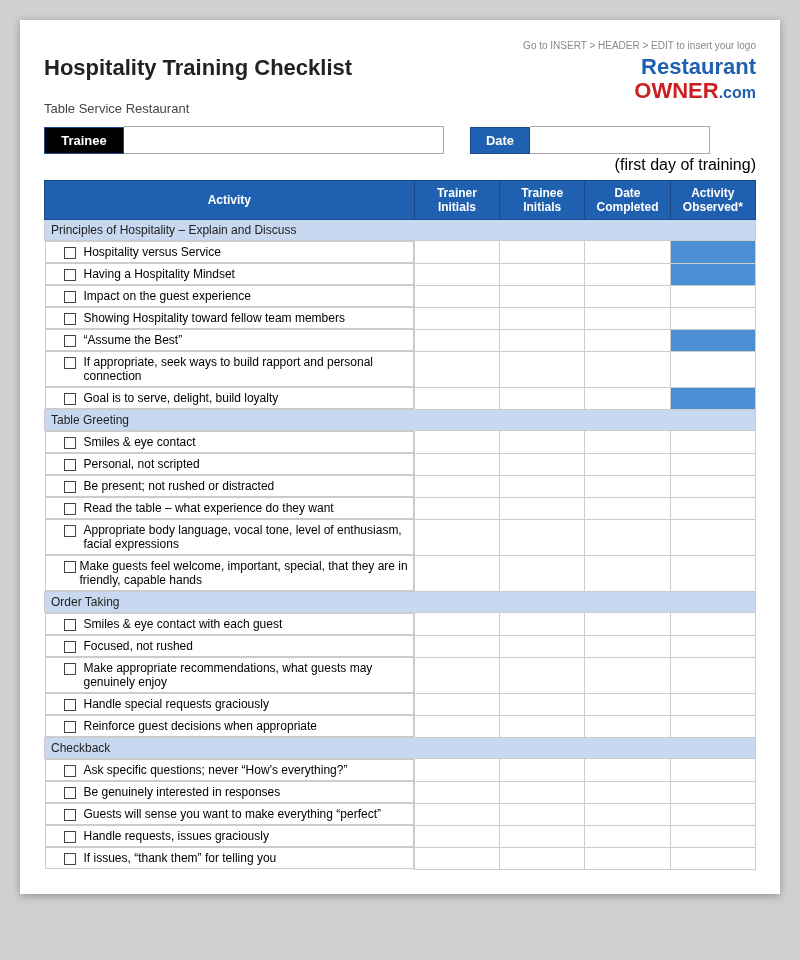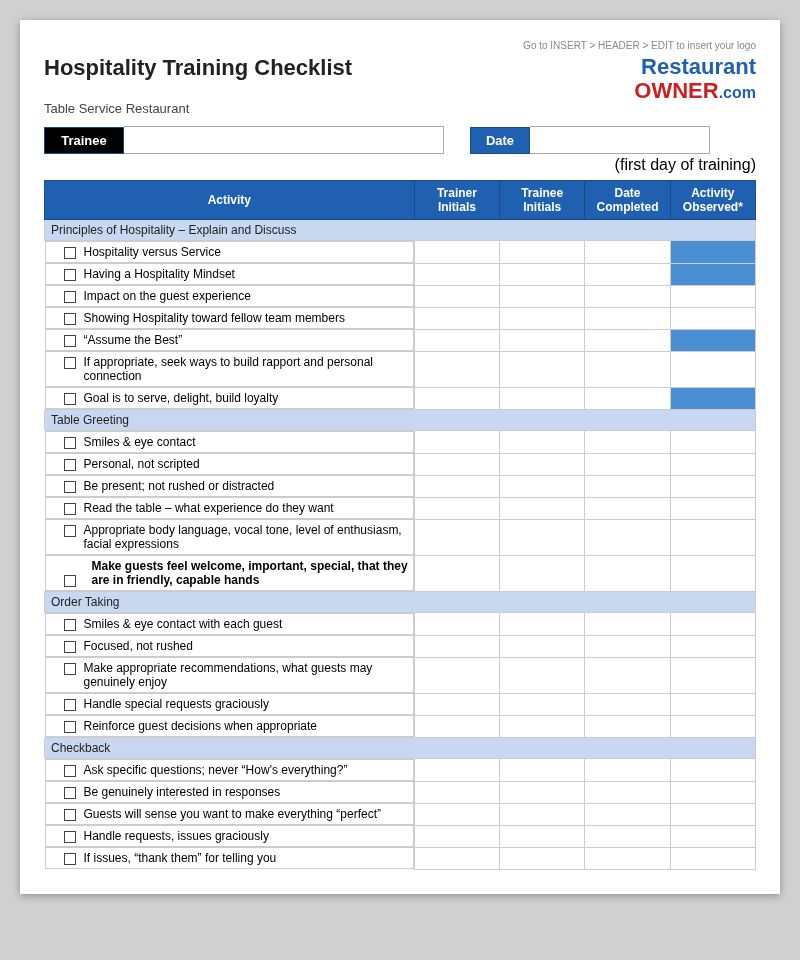--- a/index.html
+++ b/index.html
@@ -312,21 +312,21 @@
           <td style="display: flex; align-items: flex-start; gap: 4px; padding-left: 18px;">
             <span class="checkbox-cell" style="flex-shrink: 0; margin-top: 2px;"></span>
             <span>Appropriate body language, vocal tone, level of enthusiasm, facial expressions</span>
           </td>
           <td></td>
           <td></td>
           <td></td>
           <td></td>
         </tr>
         <tr class="item-row">
-          <td style="display: flex; align-items: flex-end; gap: 12px; padding-left: 18px; font-weight: bold;">
+          <td style="display: flex; align-items: flex-start; gap: 0; padding-left: 18px;">
             <span class="checkbox-cell" style="flex-shrink: 0; margin-top: 2px;"></span>
             <span>Make guests feel welcome, important, special, that they are in friendly, capable hands</span>
           </td>
           <td></td>
           <td></td>
           <td></td>
           <td></td>
         </tr>
         <tr class="section-row">
           <td colspan="5">Order Taking</td>

